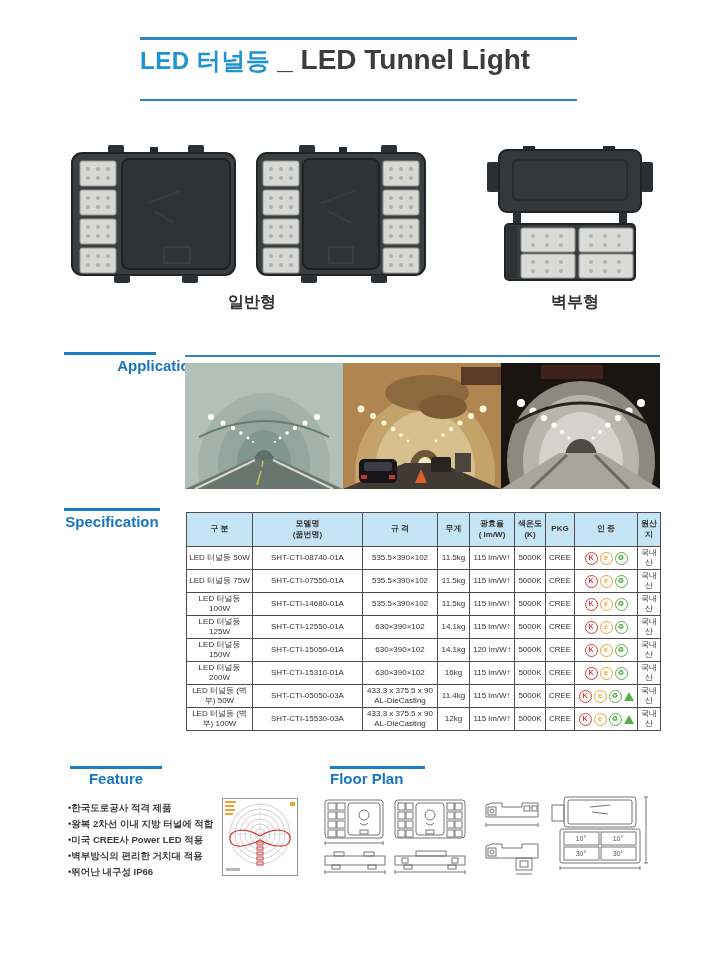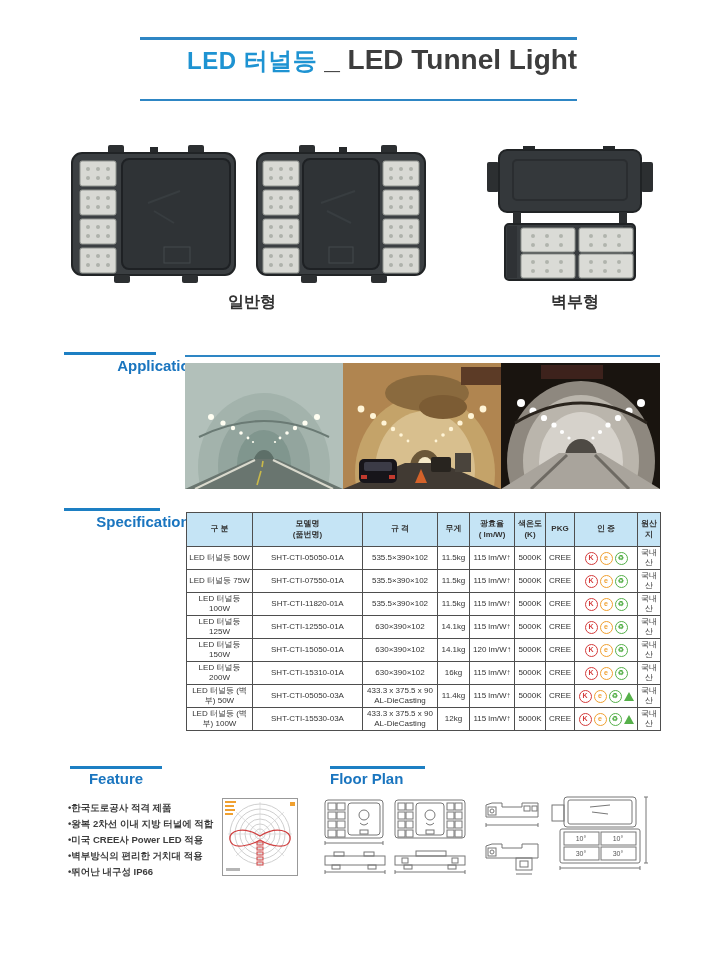--- a/index.html
+++ b/index.html
@@ -3,21 +3,21 @@
 <meta charset="utf-8">
 <style>
   html,body{margin:0;padding:0;background:#fff;}
   .page{position:relative;width:720px;height:960px;background:#ffffff;
         font-family:"Liberation Sans",sans-serif;overflow:hidden;}
   .abs{position:absolute;}
 
   
   .rule{position:absolute;background:#2e86c4;}
   .title-row{position:absolute;left:140px;top:44px;width:440px;display:flex;align-items:baseline;gap:7px;}
-  .title-ko{color:#1e93d2;font-size:24px;font-weight:bold;letter-spacing:.5px;margin-left:47px;}
+  .title-ko{color:#1e93d2;font-size:24px;font-weight:bold;letter-spacing:.5px;}
   .title-en{color:#3d3d3d;font-size:28px;font-weight:bold;}
 
   
   .sec-bar{position:absolute;height:3px;background:#1d7fc3;}
   .sec-label{position:absolute;color:#1a75bf;font-size:15px;font-weight:bold;text-align:center;}
 
   .prod-label{position:absolute;width:70px;text-align:center;font-size:16px;font-weight:bold;color:#333;}
 
   
   .spec-table{position:absolute;left:186px;top:512px;width:474px;border-collapse:collapse;
@@ -309,21 +309,21 @@
         <circle cx="128" cy="48" r="3.6"></circle>
         <circle cx="117" cy="55" r="3.1"></circle>
       <circle cx="107" cy="62" r="2.6"></circle>
         <circle cx="99" cy="69" r="2.1"></circle>
         <circle cx="92" cy="75" r="1.6"></circle>
     </g>
     <path d="M14,60 Q80,20 146,60" stroke="#2a241d" stroke-width="3" fill="none"></path>
   </svg>
 
   <div class="sec-bar" style="left:64px;top:508px;width:96px;"></div>
-  <div class="sec-label" style="left:64px;top:513px;width:96px;margin-left:31px;">Specification</div>
+  <div class="sec-label" style="left:64px;top:513px;width:96px;">Specification</div>
 
   <table class="spec-table">
     <colgroup>
       <col style="width:66px">
         <col style="width:110px">
         <col style="width:75px">
       <col style="width:32px">
         <col style="width:45px">
         <col style="width:31px">
       <col style="width:29px">
@@ -342,21 +342,21 @@
           <th>색온도
 (K)</th>
           <th>PKG</th>
           <th>인 증</th>
           <th>원산지</th>
         </tr>
       </thead>
     <tbody id="spec-rows">
         <tr>
           <td>LED 터널등 50W</td>
-          <td>SHT-CTI-05050-01A</td>
+          <td>SHT-CTI-08740-01A</td>
           <td>535.5×390×102</td>
           <td>11.5kg</td>
           <td>115 lm/W↑</td>
           <td>5000K</td>
           <td>CREE</td>
           <td><span class="cert cert-kc">K</span><span class="cert cert-eff">e</span><span class="cert cert-eco">♻</span></td>
           <td>국내산</td>
         </tr>
         <tr>
           <td>LED 터널등 75W</td>
@@ -364,21 +364,21 @@
           <td>535.5×390×102</td>
           <td>11.5kg</td>
           <td>115 lm/W↑</td>
           <td>5000K</td>
           <td>CREE</td>
           <td><span class="cert cert-kc">K</span><span class="cert cert-eff">e</span><span class="cert cert-eco">♻</span></td>
           <td>국내산</td>
         </tr>
         <tr>
           <td>LED 터널등 100W</td>
-          <td>SHT-CTI-11820-01A</td>
+          <td>SHT-CTI-14680-01A</td>
           <td>535.5×390×102</td>
           <td>11.5kg</td>
           <td>115 lm/W↑</td>
           <td>5000K</td>
           <td>CREE</td>
           <td><span class="cert cert-kc">K</span><span class="cert cert-eff">e</span><span class="cert cert-eco">♻</span></td>
           <td>국내산</td>
         </tr>
         <tr>
           <td>LED 터널등 125W</td>

